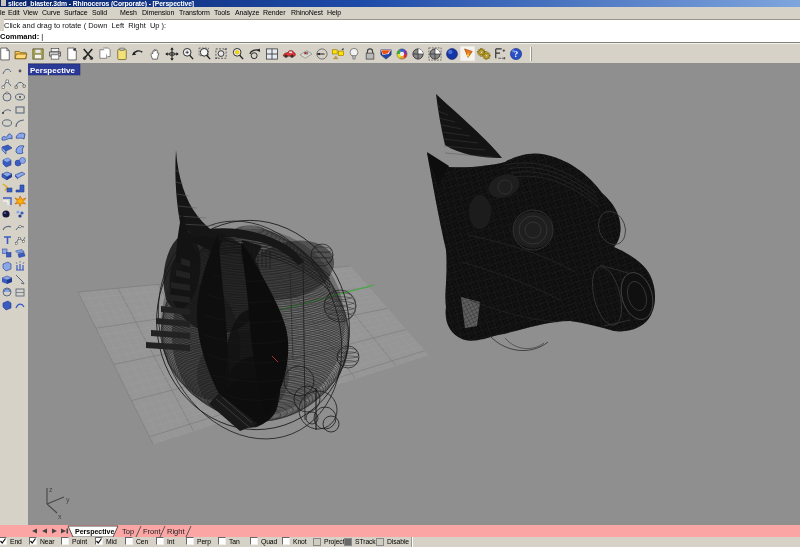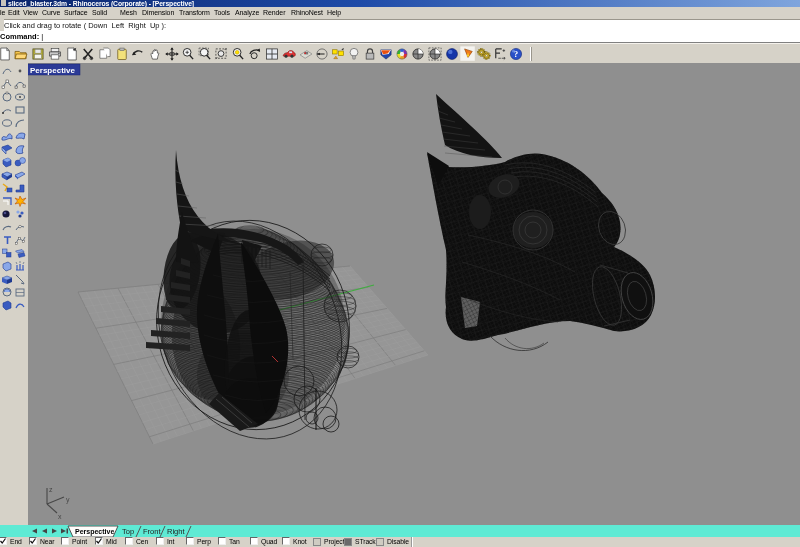--- a/index.html
+++ b/index.html
@@ -3,21 +3,21 @@
 *{margin:0;padding:0;box-sizing:border-box}
 body{width:800px;height:547px;overflow:hidden;font-family:"Liberation Sans",sans-serif;background:#d6d2c8;position:relative}
 .titlebar{position:absolute;left:0;top:0;width:800px;height:7px;background:linear-gradient(90deg,#0a246a 0%,#1e4ba8 45%,#7fa5dd 100%);color:#fff;font-size:6.8px;font-weight:bold;line-height:7.5px;padding-left:8px;letter-spacing:-0.1px}
 .menubar{position:absolute;left:0;top:7px;width:800px;height:12px;background:#d6d2c8;font-size:7px;letter-spacing:-0.1px;color:#000}
 .cmd1{position:absolute;left:4px;top:19px;width:800px;height:12px;background:#fff;font-size:7.5px;line-height:12px;color:#111;border-top:1px solid #9a968c}
 .cmd2{position:absolute;left:0;top:31px;width:800px;height:12px;background:#fff;font-size:7.5px;font-weight:bold;line-height:12px;color:#000;border-bottom:1px solid #808080}
 .tbar{position:absolute;left:0;top:43px;width:800px;height:20px;background:#d6d2c8;border-top:1px solid #f5f2ec}
 .tbar .endcap{position:absolute;left:530px;top:3px;width:2px;height:14px;border-left:1px solid #fff;border-right:1px solid #9a968c}
 .vp{position:absolute;left:28px;top:63px;width:772px;height:462px;background:#8f8f8f}
 .dockbg{position:absolute;left:0;top:63px;width:28px;height:462px;background:#d6d2c8}
-.tabrow{position:absolute;left:0;top:525px;width:800px;height:12px;background:#5eead4}
+.tabrow{position:absolute;left:0;top:525px;width:800px;height:12px;background:#fca5a5}
 .statusrow{position:absolute;left:0;top:537px;width:800px;height:10px;background:#d6d2c8;font-size:6.8px;letter-spacing:-0.1px;color:#000}
 </style></head><body>
 <div class="titlebar"><span style="position:absolute;left:1px;top:0px;width:5px;height:6px;background:#c8c4bc"></span>sliced_blaster.3dm - Rhinoceros (Corporate) - [Perspective]</div>
 <div class="menubar">
     <span style="position:absolute;left:0px;top:2px">le</span>
     <span style="position:absolute;left:8px;top:2px">Edit</span>
     <span style="position:absolute;left:23px;top:2px">View</span>
     <span style="position:absolute;left:42px;top:2px">Curve</span>
     <span style="position:absolute;left:64px;top:2px">Surface</span>
     <span style="position:absolute;left:92px;top:2px">Solid</span>

